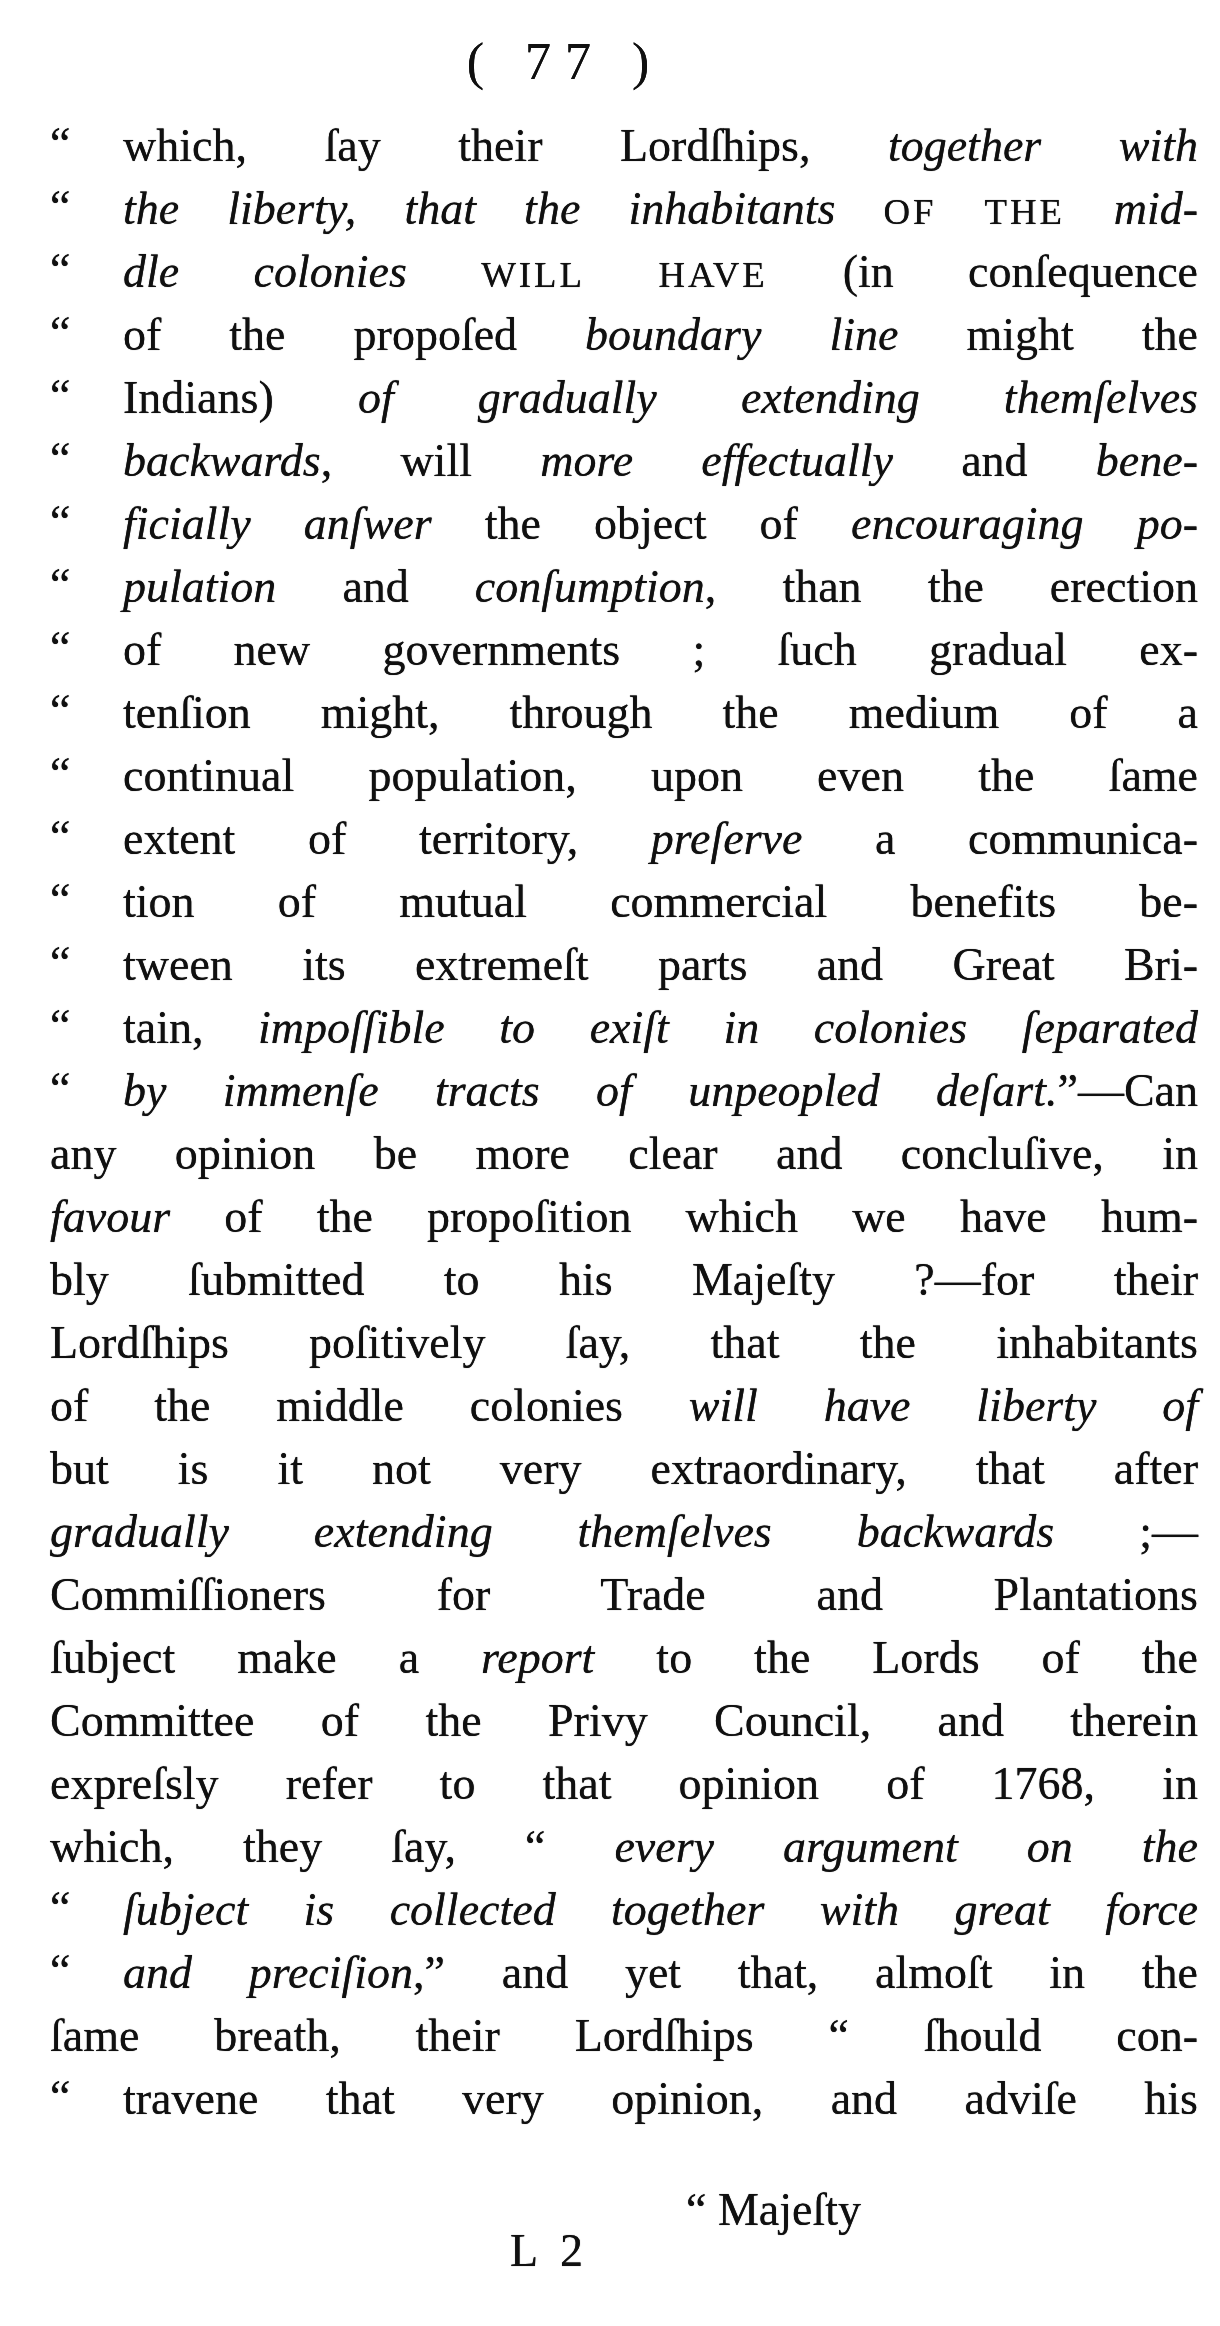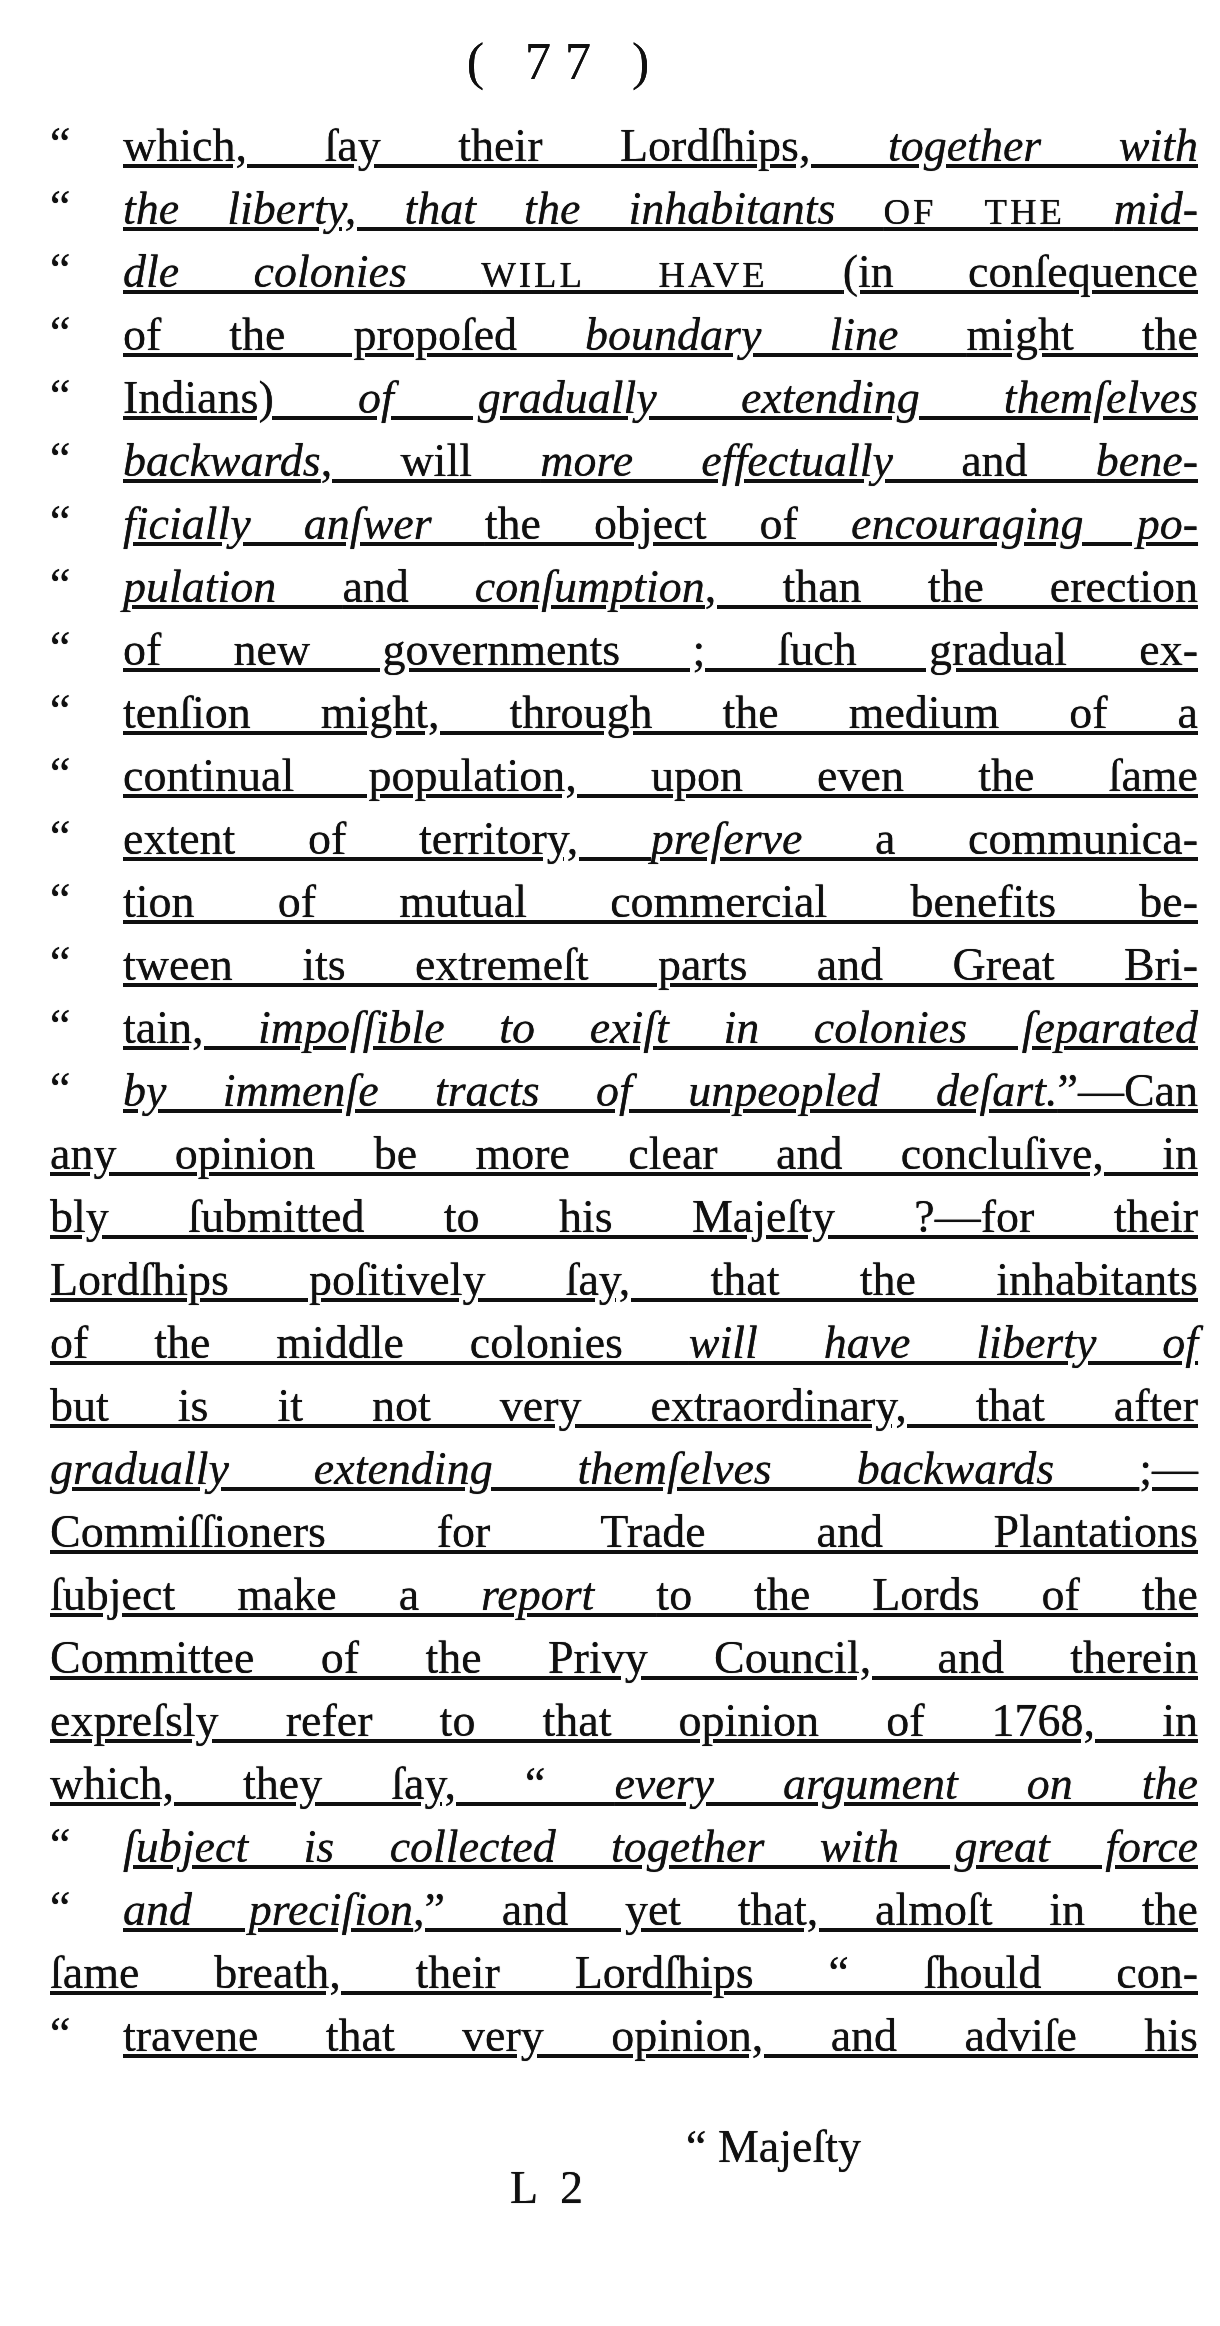--- a/index.html
+++ b/index.html
@@ -39,21 +39,20 @@
   }
   .qmark {
     position: absolute;
     left: 0; top: -2px;
     font-size: 46px;
   }
   .ltext {
     display: block;
     text-align: justify;
     text-align-last: justify;
-    text-decoration: underline;
   }
   .line.indent .ltext { margin-left: 73px; }
   .seg-r { font-style: normal; }
   .seg-i { font-style: italic; }
   .seg-c { font-size: 0.8em; letter-spacing: 0.08em; }
   .footer {
     position: relative;
     margin-left: 50px;
     margin-top: 48px;
     height: 66px;
@@ -132,20 +131,23 @@
           <span class="ltext"><span class="seg-r">tain, </span><span class="seg-i">impoſſible to exiſt in colonies ſeparated</span></span>
         </div>
         <div class="line indent">
           <span class="qmark">“</span>
           <span class="ltext"><span class="seg-i">by immenſe tracts of unpeopled deſart.</span><span class="seg-r">”—Can</span></span>
         </div>
         <div class="line">
           <span class="ltext"><span class="seg-r">any opinion be more clear and concluſive, in</span></span>
         </div>
         <div class="line">
+          <span class="ltext"><span class="seg-i">favour </span><span class="seg-r">of the propoſition which we have hum-</span></span>
+        </div>
+        <div class="line">
           <span class="ltext"><span class="seg-r">bly ſubmitted to his Majeſty ?—for their</span></span>
         </div>
         <div class="line">
           <span class="ltext"><span class="seg-r">Lordſhips poſitively ſay, that the inhabitants</span></span>
         </div>
         <div class="line">
           <span class="ltext"><span class="seg-r">of the middle colonies </span><span class="seg-i">will have liberty of</span></span>
         </div>
         <div class="line">
           <span class="ltext"><span class="seg-r">but is it not very extraordinary, that after</span></span>

